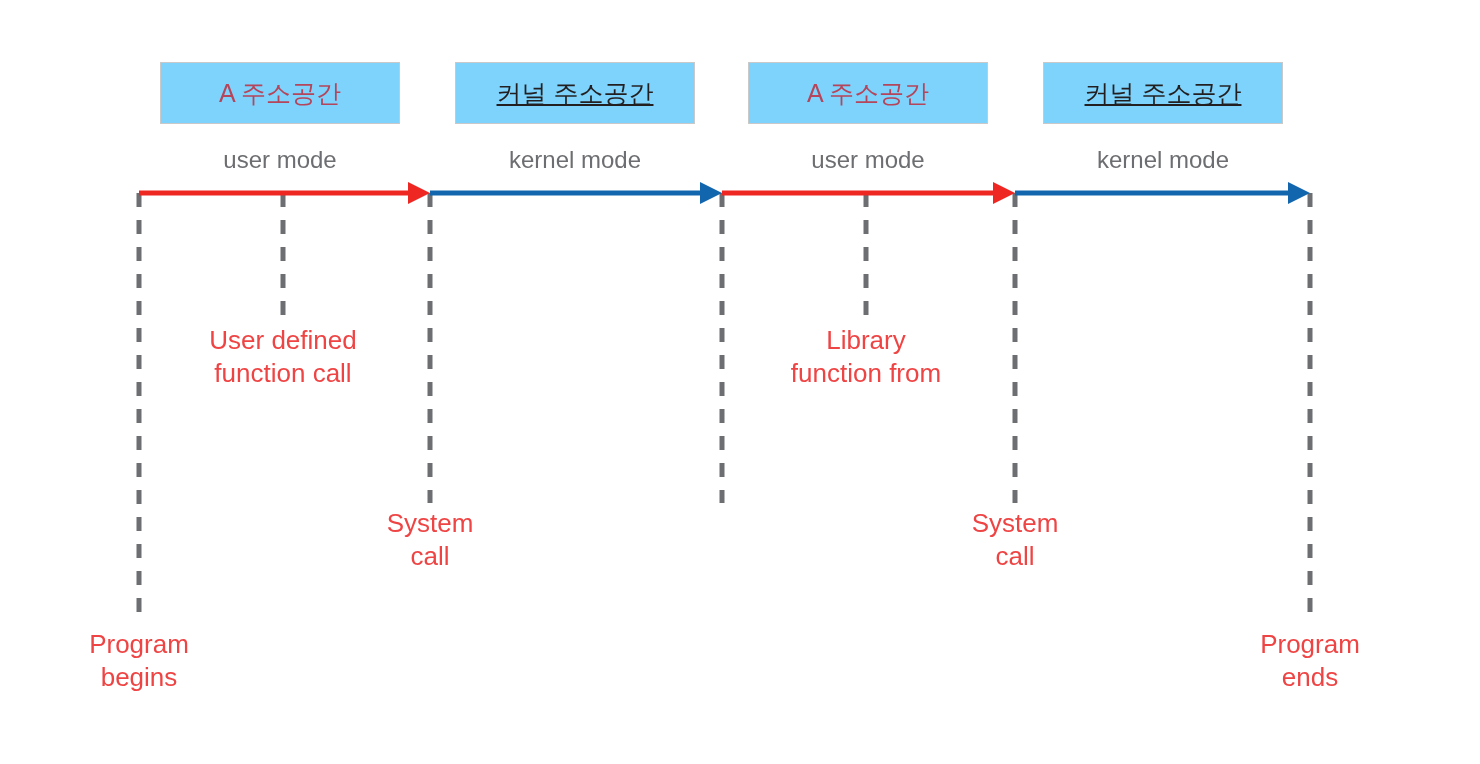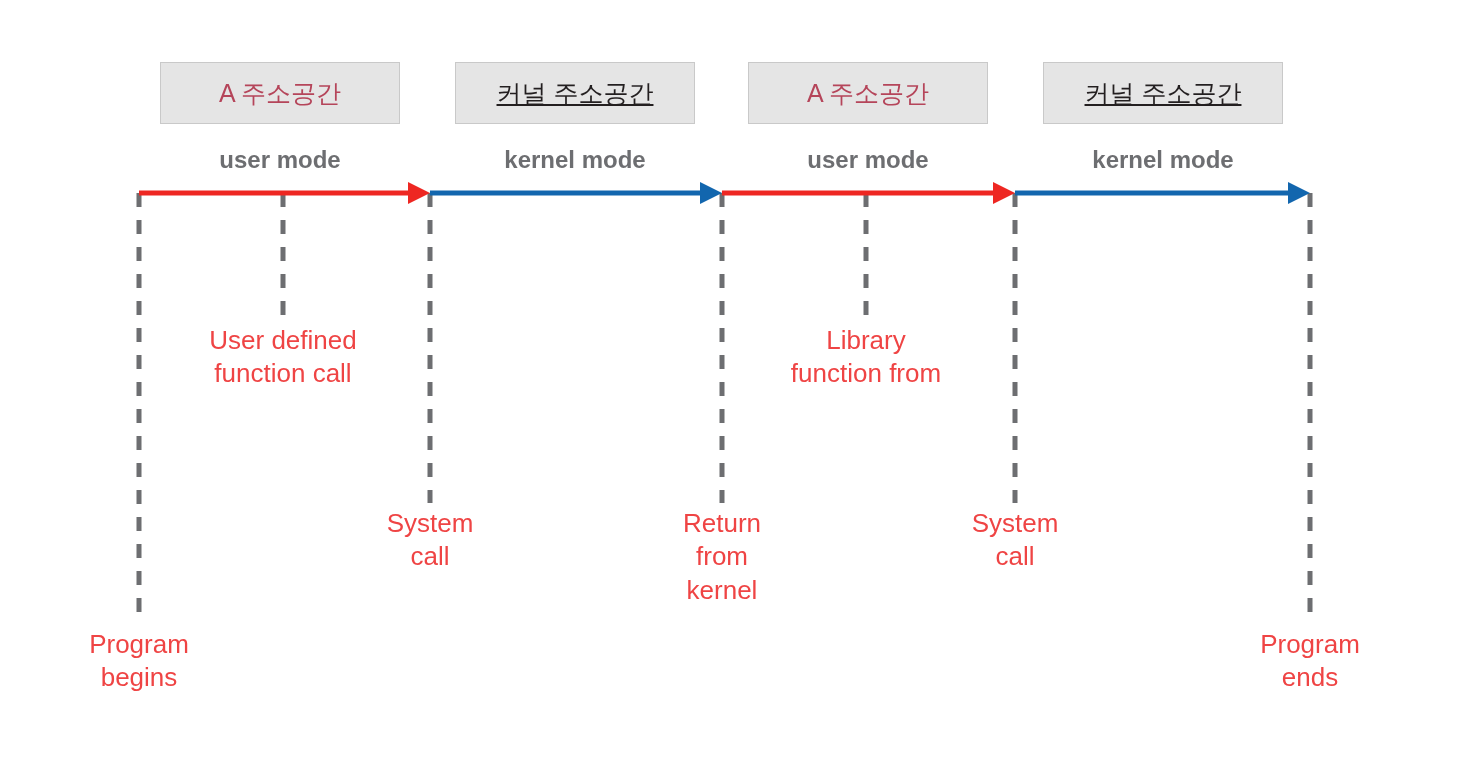--- a/index.html
+++ b/index.html
@@ -14,42 +14,41 @@
     position: relative;
     width: 1480px;
     height: 764px;
     background: #ffffff;
     overflow: hidden;
   }
   .seg-box {
     position: absolute;
     box-sizing: border-box;
     border: 1.5px solid #c9c9c9;
-    background: #e5e5e5;
+    background: #7dd3fc;
     display: flex;
     align-items: center;
     justify-content: center;
     font-size: 25px;
     letter-spacing: 0px;
     white-space: nowrap;
   }
   .seg-box.user {
     color: #b5455a;
   }
   .seg-box.kernel {
     color: #231f20;
     text-decoration: underline;
   }
   .mode-label {
     position: absolute;
     text-align: center;
     font-size: 24px;
     color: #6d6e71;
     white-space: nowrap;
-    font-weight: bold;
   }
   .axis-svg {
     position: absolute;
     left: 0;
     top: 0;
   }
   .caption {
     position: absolute;
     text-align: center;
     font-size: 26px;
@@ -106,23 +105,20 @@
         <polygon points="1310,193 1288,182 1288,204" fill="#1266ae"></polygon>
       </g>
     </svg>
 
   <div class="caption" style="left:39px; top:628px; width:200px;">Program
 begins</div>
   <div class="caption" style="left:153px; top:324px; width:260px;">User defined
 function call</div>
   <div class="caption" style="left:330px; top:507px; width:200px;">System
 call</div>
-  <div class="caption" style="left:622px; top:507px; width:200px;">Return
-from
-kernel</div>
   <div class="caption" style="left:736px; top:324px; width:260px;">Library
 function from</div>
   <div class="caption" style="left:915px; top:507px; width:200px;">System
 call</div>
   <div class="caption" style="left:1210px; top:628px; width:200px;">Program
 ends</div>
 
 </div>
 
 </body></html>

